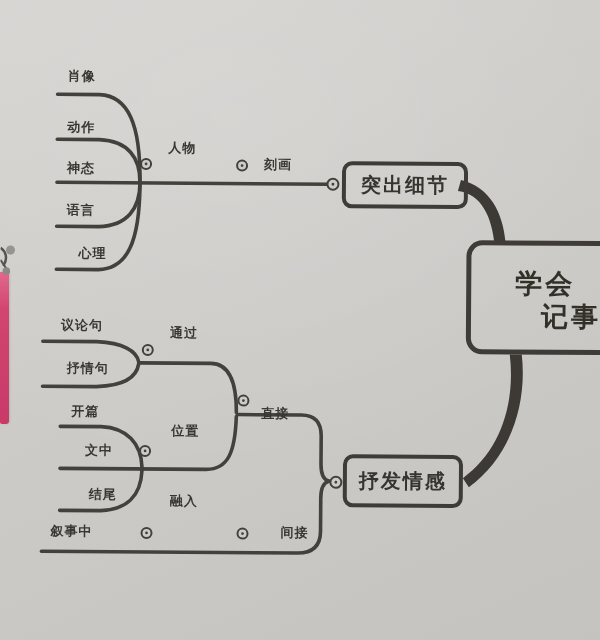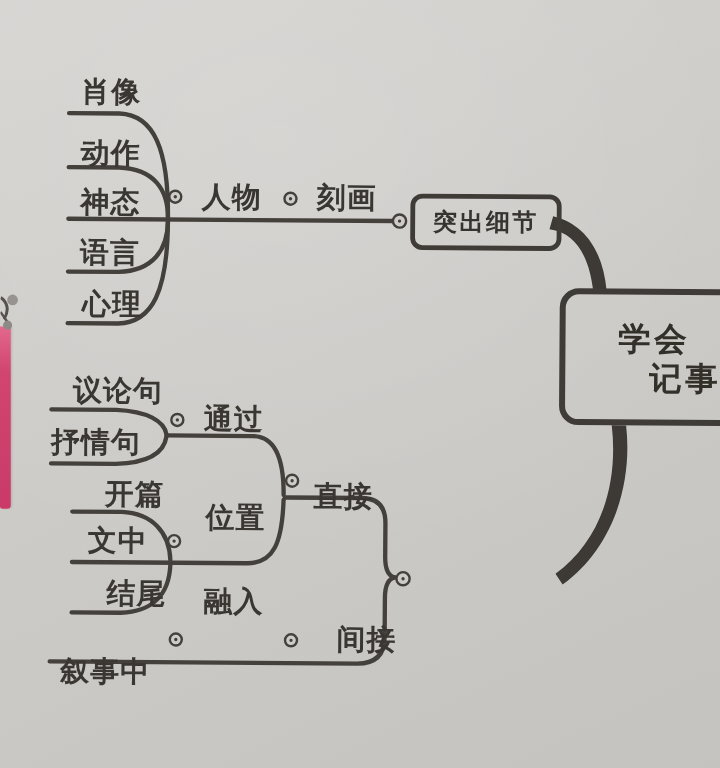--- a/index.html
+++ b/index.html
@@ -9,21 +9,21 @@
     overflow:hidden;
     background:
       radial-gradient(130% 95% at 38% 18%, rgba(255,255,255,0.12), rgba(0,0,0,0) 60%),
       linear-gradient(155deg,#d6d4d1 0%,#ceccc9 42%,#c5c3c0 100%);
     font-family:"DejaVu Sans",sans-serif;
   }
   .map{position:absolute;left:0;top:0;width:600px;height:640px;transform:rotate(0.4deg);transform-origin:50% 50%;}
   .lines{position:absolute;left:0;top:0;}
   .lbl{
     position:absolute;
-    font-size:24px;font-weight:600;color:#3a3733;
+    font-size:13px;font-weight:600;color:#3a3733;
     letter-spacing:1px;white-space:nowrap;line-height:20px;
   }
   .nodebox{
     position:absolute;
     border:4px solid #3f3c38;border-radius:10px;
     display:flex;align-items:center;justify-content:center;
     color:#363330;font-weight:700;font-size:20px;letter-spacing:2px;
     box-sizing:border-box;white-space:nowrap;
   }
   .rootbox{
@@ -103,40 +103,43 @@
         <path d="M0 262 L7 272" stroke="#56524e" stroke-width="2" fill="none"></path>
         <circle cx="10" cy="252" r="4.5" fill="#97948f"></circle>
         <circle cx="6" cy="273" r="3.8" fill="#8d8a86"></circle>
       </g>
     </svg>
 
     <div class="lbl" style="left:66px;top:68px">肖像</div>
     <div class="lbl" style="left:66px;top:119px">动作</div>
     <div class="lbl" style="left:66px;top:160px">神态</div>
     <div class="lbl" style="left:66px;top:202px">语言</div>
-    <div class="lbl" style="left:68px;top:245px">心理</div>
-    <div class="lbl" style="left:167px;top:155px">人物</div>
+    <div class="lbl" style="left:78px;top:245px">心理</div>
+    <div class="lbl" style="left:167px;top:139px">人物</div>
     <div class="lbl" style="left:263px;top:155px">刻画</div>
 
     <div class="lbl" style="left:61px;top:317px">议论句</div>
-    <div class="lbl" style="left:43px;top:360px">抒情句</div>
-    <div class="lbl" style="left:170px;top:340px">通过</div>
-    <div class="lbl" style="left:88px;top:403px">开篇</div>
-    <div class="lbl" style="left:74px;top:442px">文中</div>
+    <div class="lbl" style="left:67px;top:360px">抒情句</div>
+    <div class="lbl" style="left:170px;top:324px">通过</div>
+    <div class="lbl" style="left:72px;top:403px">开篇</div>
+    <div class="lbl" style="left:86px;top:442px">文中</div>
     <div class="lbl" style="left:90px;top:486px">结尾</div>
     <div class="lbl" style="left:172px;top:422px">位置</div>
     <div class="lbl" style="left:262px;top:404px">直接</div>
-    <div class="lbl" style="left:52px;top:551px">叙事中</div>
+    <div class="lbl" style="left:52px;top:523px">叙事中</div>
     <div class="lbl" style="left:171px;top:492px">融入</div>
     <div class="lbl" style="left:282px;top:523px">间接</div>
 
     <div class="nodebox" style="left:341px;top:161px;width:126px;height:47px">
       <span>突出细节</span>
     </div>
 
+    <div class="nodebox" style="left:344px;top:454px;width:120px;height:53px">
+      <span>抒发情感</span>
+    </div>
 
     <div class="rootbox" style="left:466px;top:239px;width:175px;height:114px">
       <span class="l1">学会</span>
       <span class="l2">记事</span>
     </div>
 
   </div>
 </div>
 
 </body></html>

